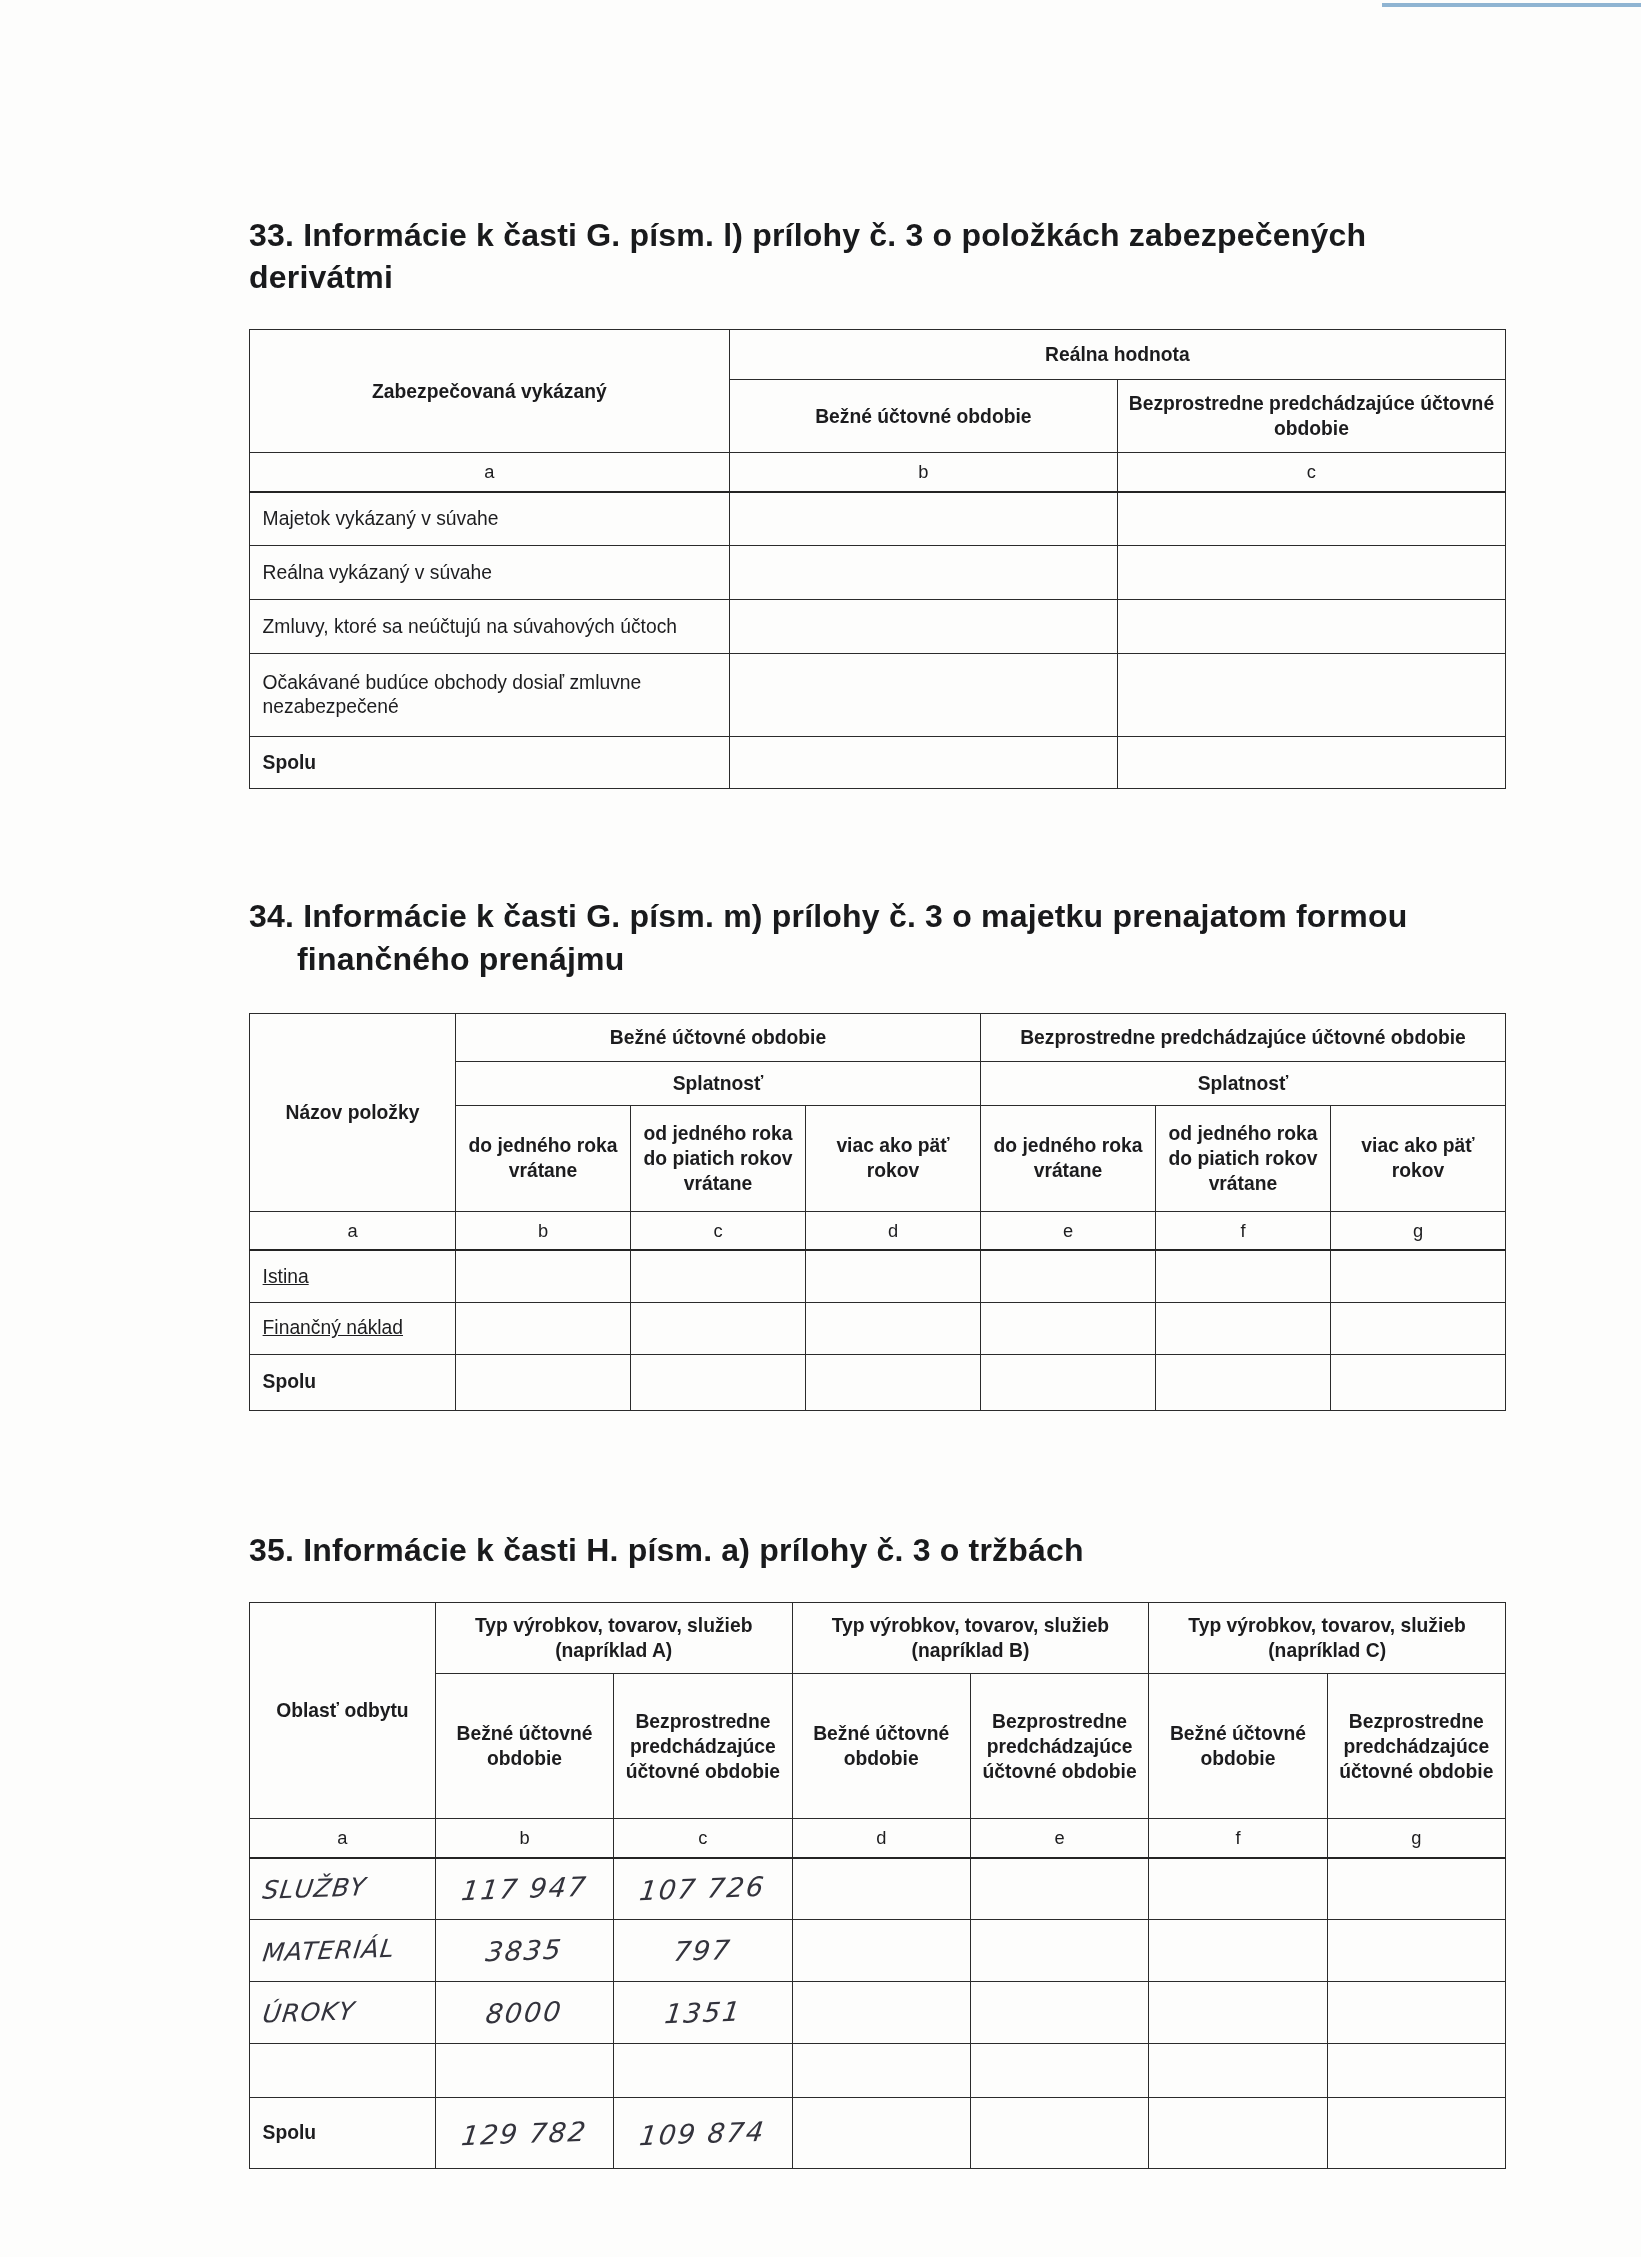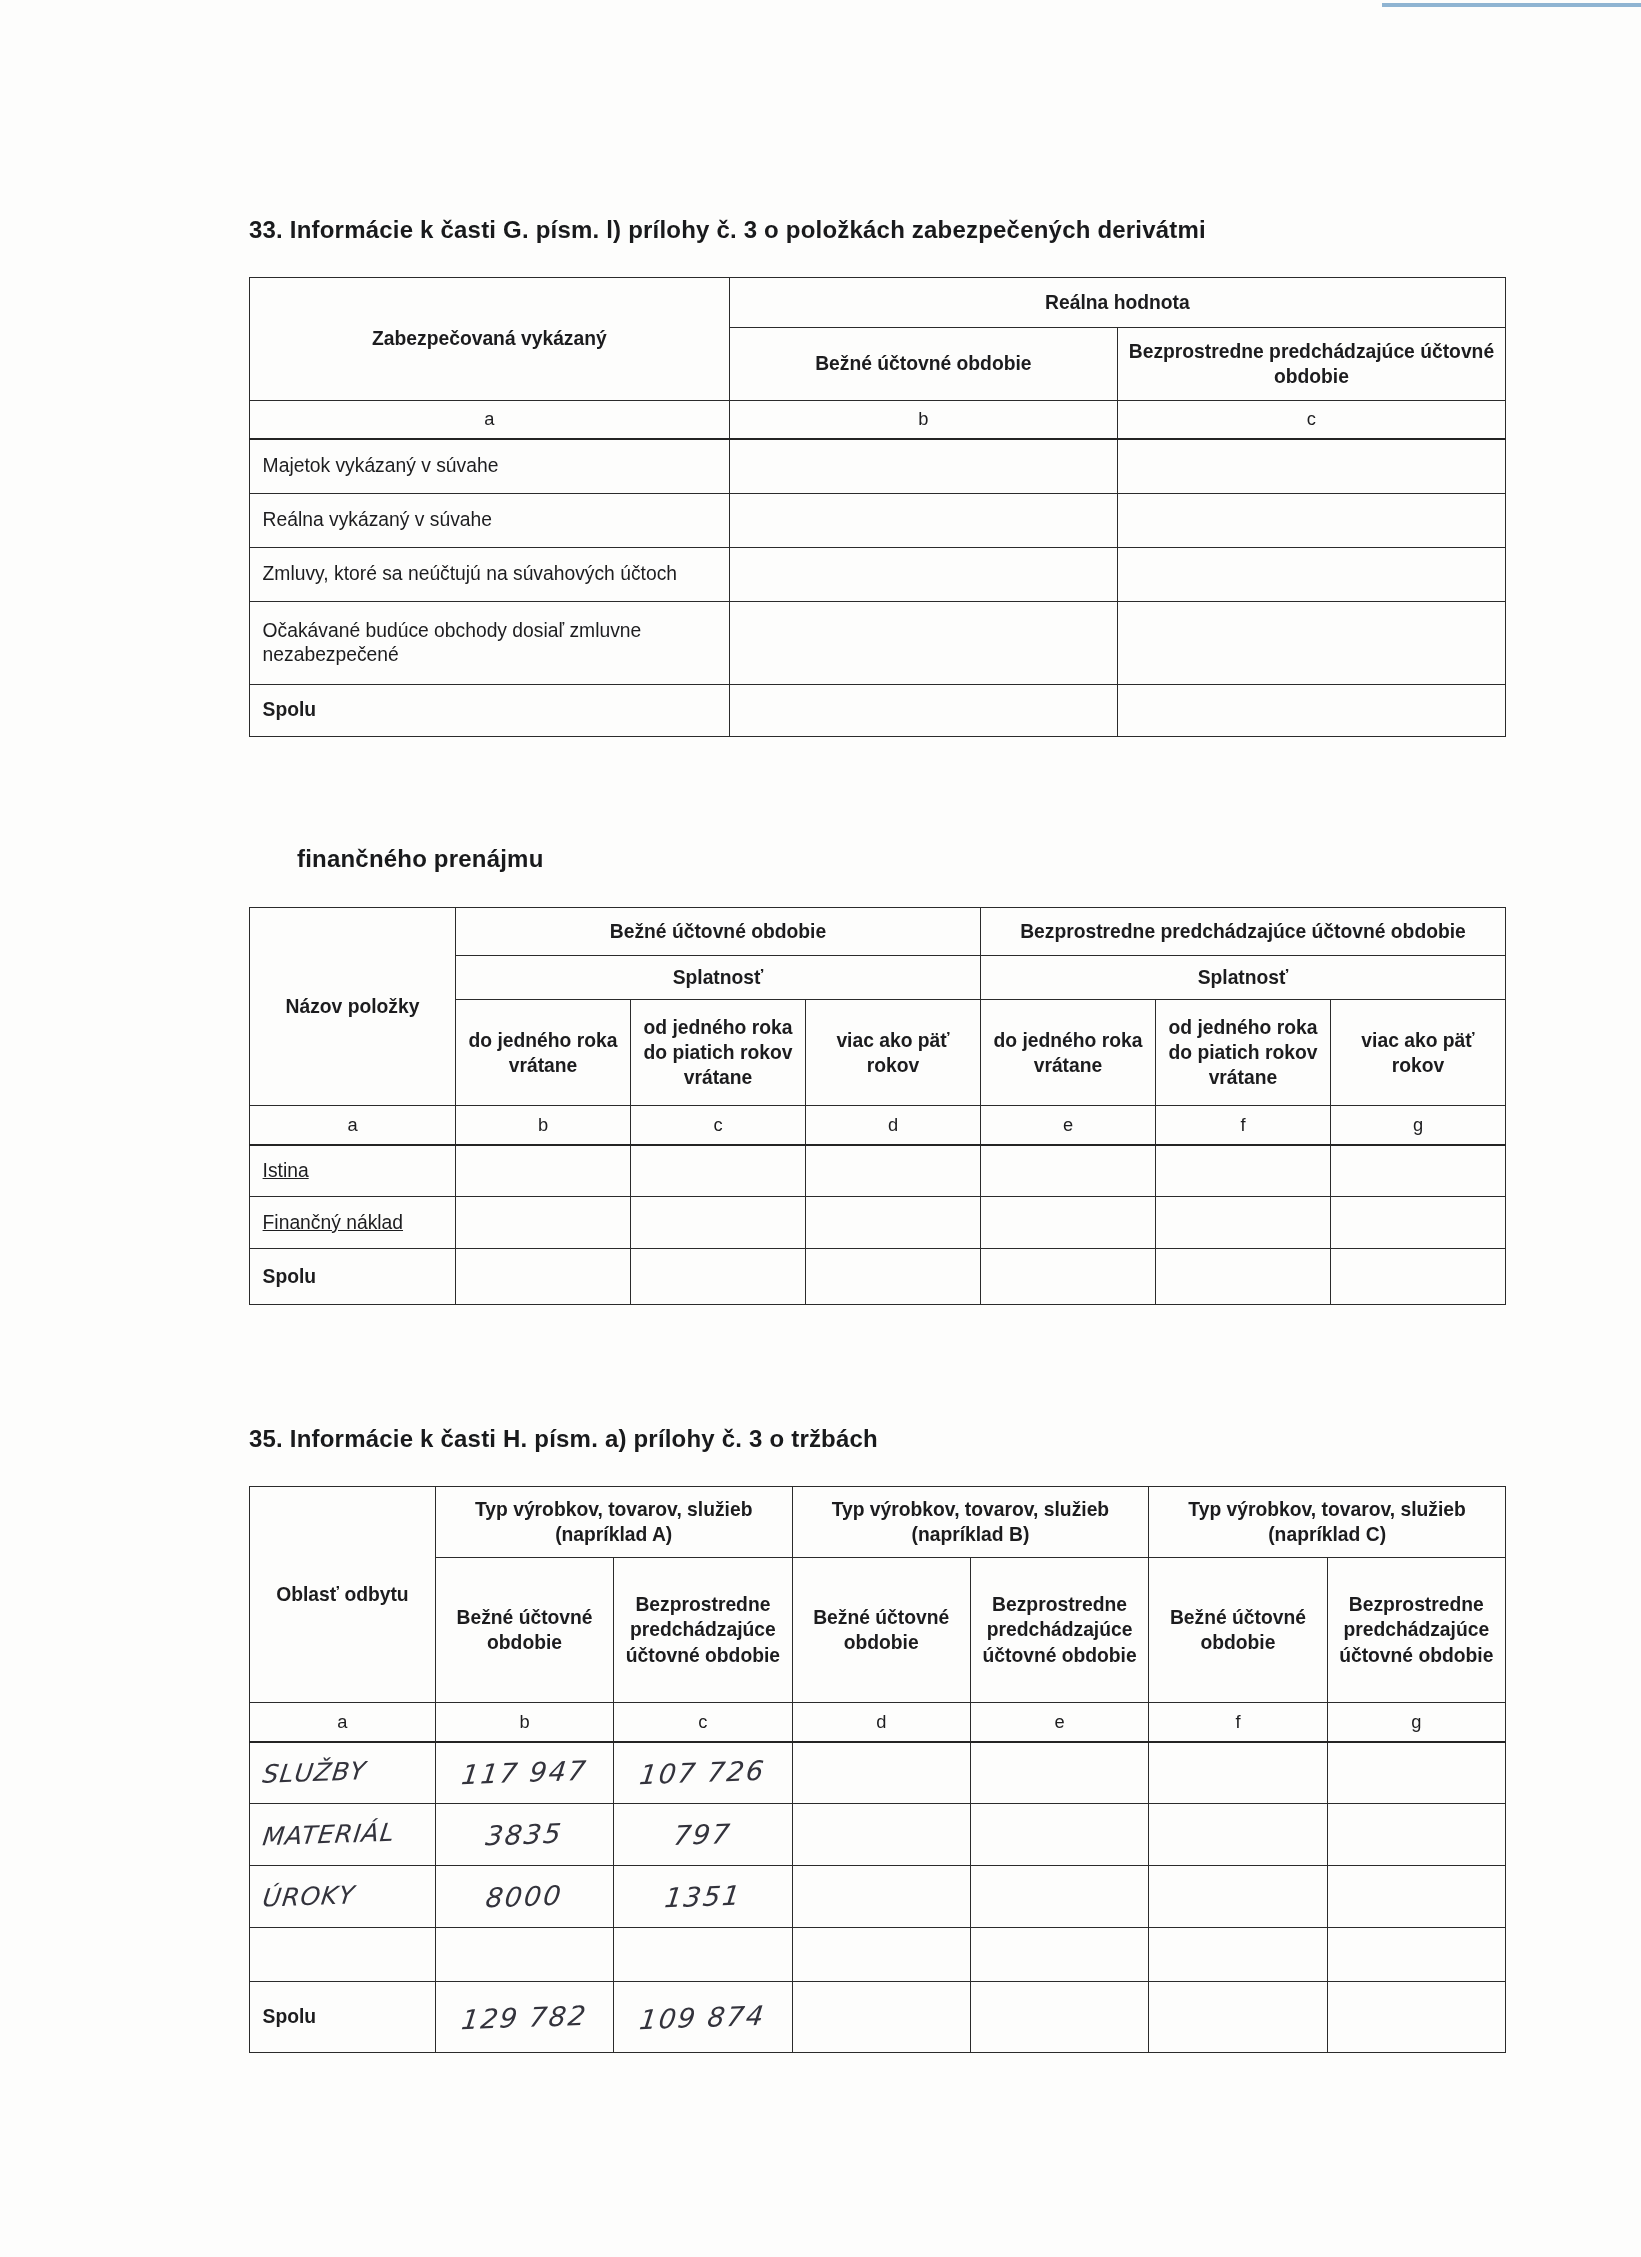--- a/index.html
+++ b/index.html
@@ -17,21 +17,21 @@
   }
   .scan-artifact-top {
     position:absolute; top:2.9px; right:0;
     width:259px; height:3.9px;
     background:#8fb4d2;
   }
   .content {
     position:absolute; left:249px; top:0; width:1257px;
   }
   .section-title {
-    font-weight:bold; font-size:24px; color:#191a1c; letter-spacing:0.2px;
+    font-weight:bold; font-size:32px; color:#191a1c; letter-spacing:0.2px;
     line-height:1.32;
   }
   #title33 { margin-top:214px; }
   #title34 { margin-top:106px; }
   #title34 .line2 { padding-left:48px; }
   #title35 { margin-top:118px; }
 
   table { border-collapse:collapse; width:100%; table-layout:fixed; background:#fdfdfc; }
   #table33 { margin-top:31px; }
   #table34 { margin-top:33px; }
@@ -136,20 +136,21 @@
         </tr>
         <tr class="r-spolu">
           <td class="rowlabel bold">Spolu</td>
           <td class="val"></td>
           <td class="val"></td>
         </tr>
       </tbody>
     </table>
 
     <div class="section-title" id="title34">
+      <div>34. Informácie k časti G. písm. m) prílohy č. 3 o majetku prenajatom formou</div>
       <div class="line2">finančného prenájmu</div>
     </div>
 
     <table id="table34">
       <colgroup>
         <col style="width:16.4%">
         <col style="width:13.93%">
           <col style="width:13.93%">
           <col style="width:13.93%">
         <col style="width:13.93%">

